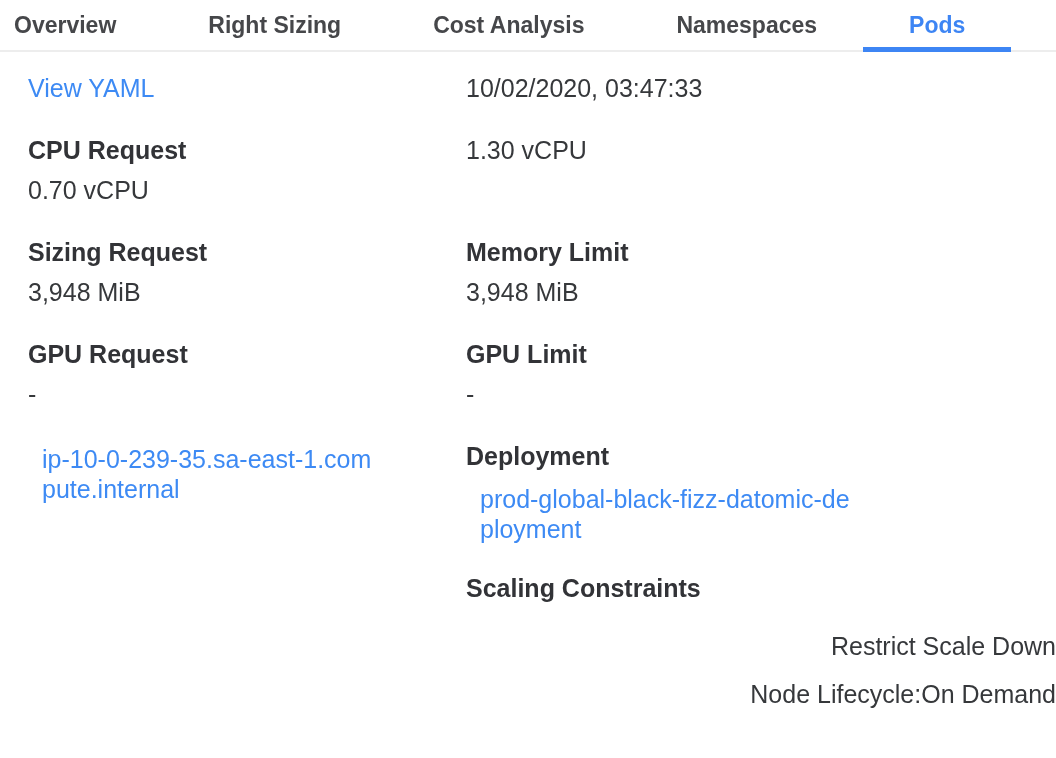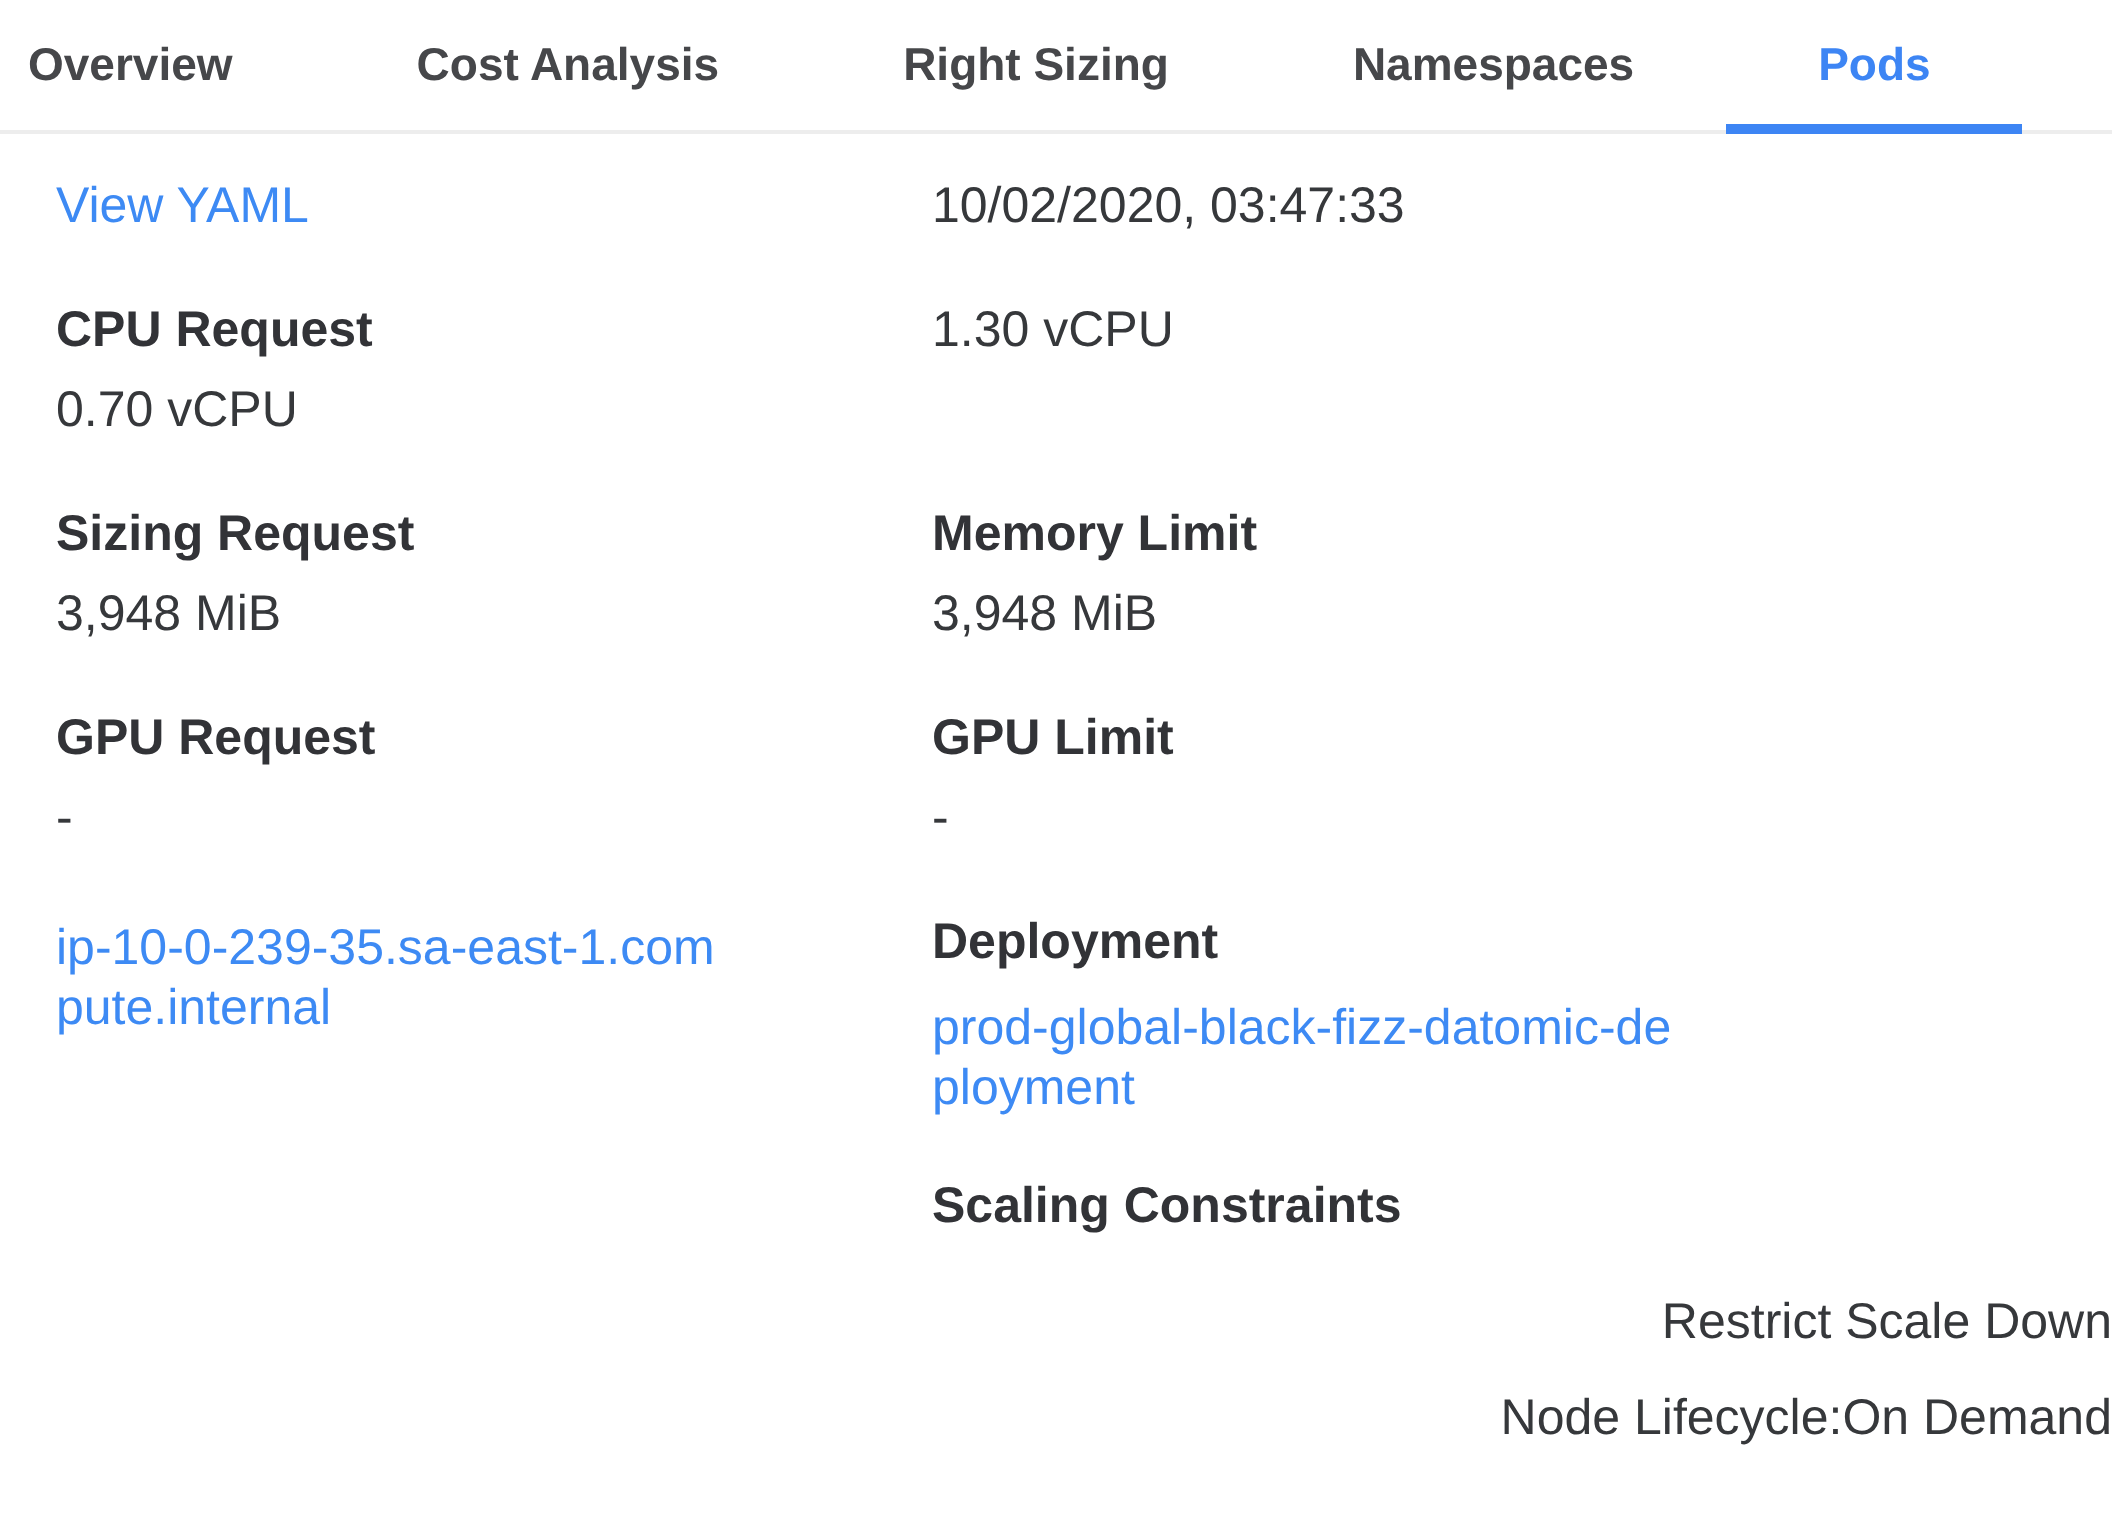--- a/index.html
+++ b/index.html
@@ -9,21 +9,21 @@
     background: #ffffff;
     font-family: "Liberation Sans", "DejaVu Sans", sans-serif;
     color: #36383b;
     overflow: hidden;
   }
 
   
   .tabbar {
     display: flex;
     align-items: stretch;
-    height: 67px;
+    height: 52px;
     border-bottom: 2px solid #ededed;
     overflow: visible;
   }
   .tab {
     position: relative;
     display: flex;
     align-items: center;
     padding: 0 46px;
     font-size: 23px;
     font-weight: 600;
@@ -61,39 +61,40 @@
     color: #323337;
     margin-bottom: 16px;
     line-height: 24px;
   }
   .field-value { color: #36383b; line-height: 24px; }
 
   .link-value {
     line-height: 30px;
     word-break: break-all;
     display: block;
+    margin-left: 14px;
   }
   .host-link { max-width: 330px; }
   .deployment-link { max-width: 382px; }
 
   .scaling-title { margin-bottom: 34px; }
   .scaling-row { line-height: 24px; margin-bottom: 24px; color: #36383b; text-align: right; }
 </style>
 </head>
 <body>
 
 <div class="tabbar">
   <div class="tab">
     <span>Overview</span>
   </div>
   <div class="tab">
-    <span>Cost Analysis</span>
+    <span>Right Sizing</span>
   </div>
   <div class="tab">
-    <span>Right Sizing</span>
+    <span>Cost Analysis</span>
   </div>
   <div class="tab">
     <span>Namespaces</span>
   </div>
   <div class="tab active">
     <span>Pods</span>
   </div>
 </div>
 
 <div class="content">

